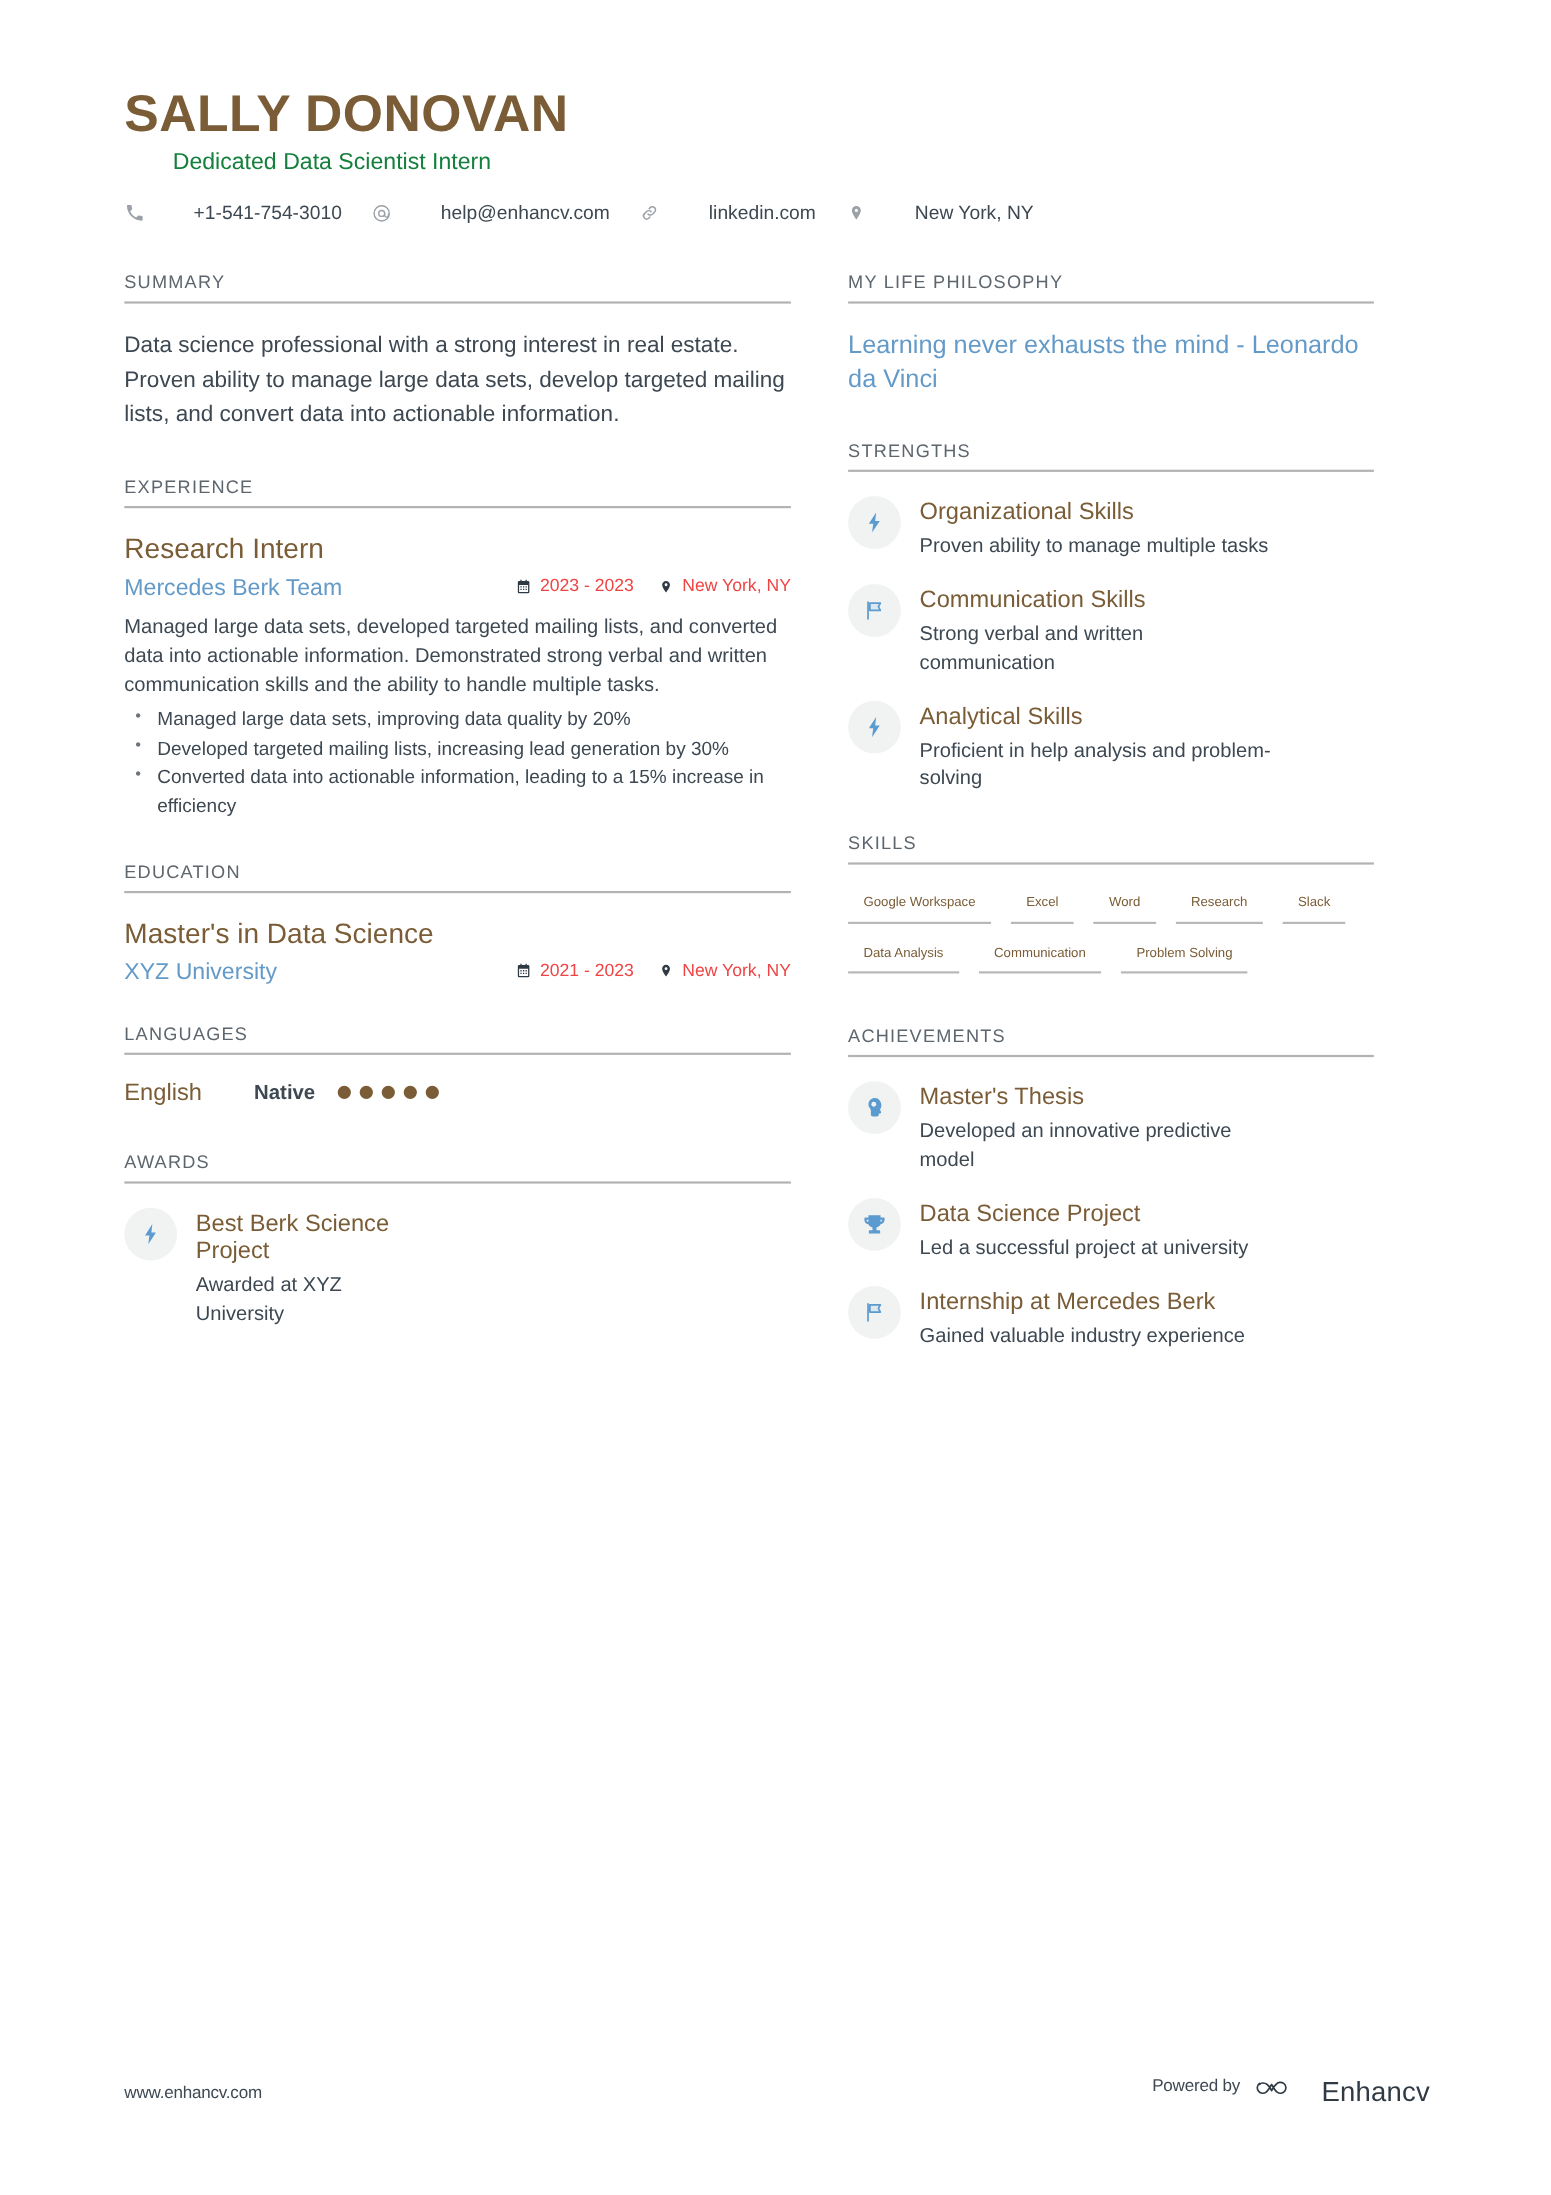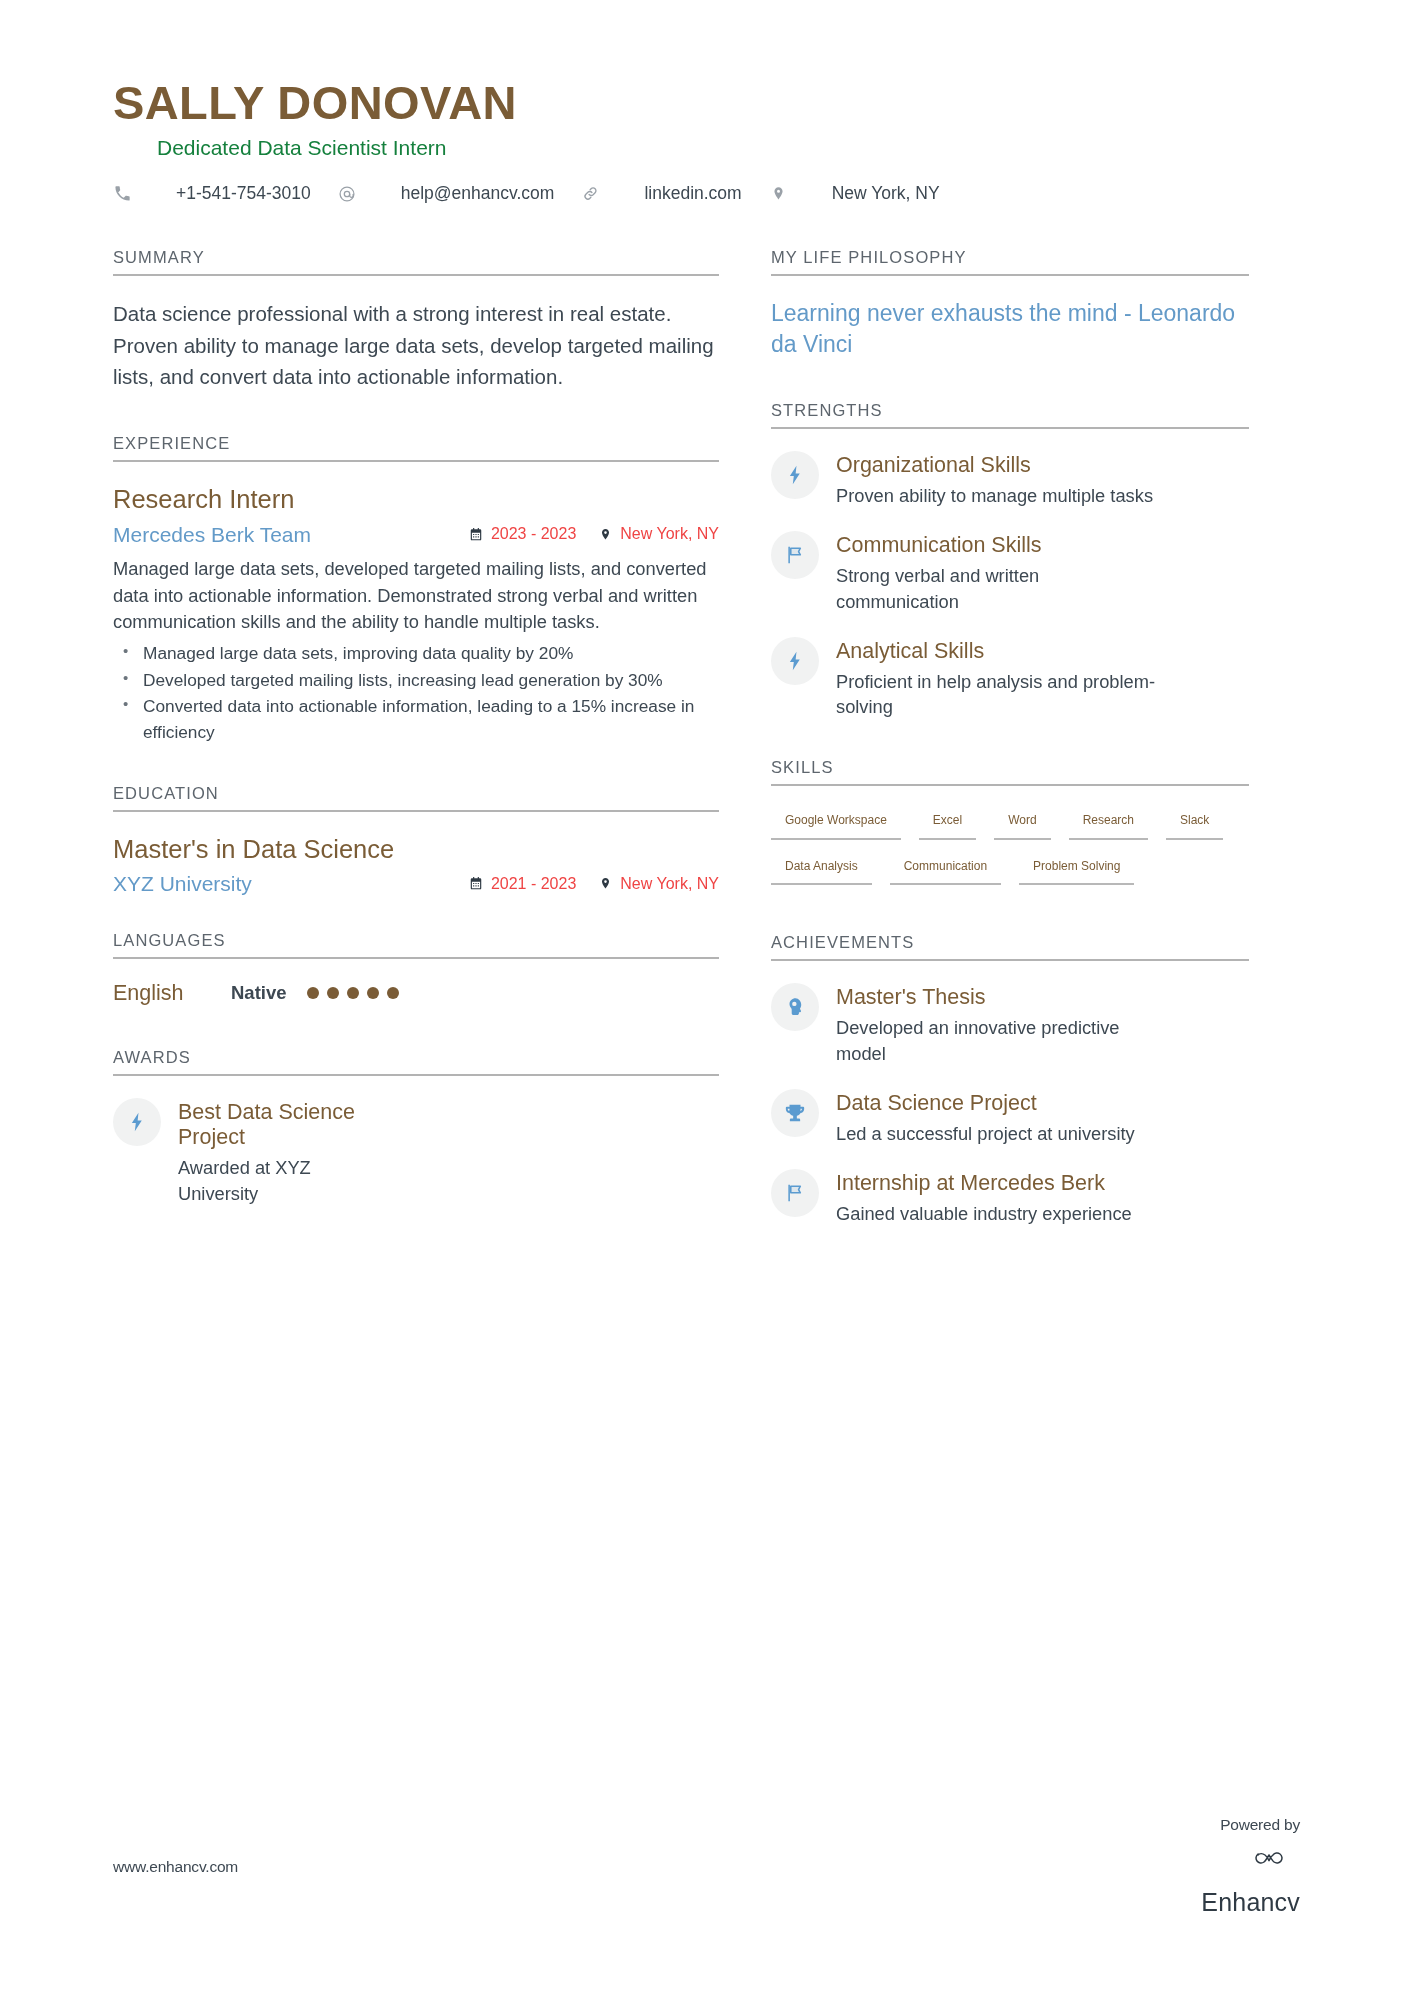--- a/index.html
+++ b/index.html
@@ -254,23 +254,22 @@
     align-items: center;
     justify-content: space-between;
   }
   .footer-url {
     font-size: 15.5px;
     color: #3d4852;
     letter-spacing: -0.2px;
   }
   .footer-brand {
     display: flex;
-    align-items: flex-end;
+    align-items: flex-start;
     gap: 14px;
-    flex-direction: column;
   }
   .powered-by {
     font-size: 15.5px;
     color: #3d4852;
     letter-spacing: -0.2px;
   }
   .brand-mark { display: flex; align-items: center; color: #2f3a44; }
   .brand-mark svg { display: block; }
   .brand-name {
     font-size: 25px;
@@ -425,21 +424,21 @@
 
       <div class="section mt-42">
         <div class="section-head">AWARDS</div>
         <div class="icon-item">
           <span class="icon-circle">
             <svg width="22" height="22" viewBox="0 0 24 24" fill="currentColor">
               <path d="M13.6 2 6.4 13.2h4.3L9.6 22l7.6-11.6h-4.5L13.6 2z"></path>
             </svg>
           </span>
           <div class="icon-body" style="max-width:210px">
-            <div class="icon-item-title">Best Data Science Project</div>
+            <div class="icon-item-title">Best Berk Science Project</div>
             <div class="icon-item-desc">Awarded at XYZ University</div>
           </div>
         </div>
       </div>
 
     </div>
 
     <div class="col-right">
 
       <div class="section">

